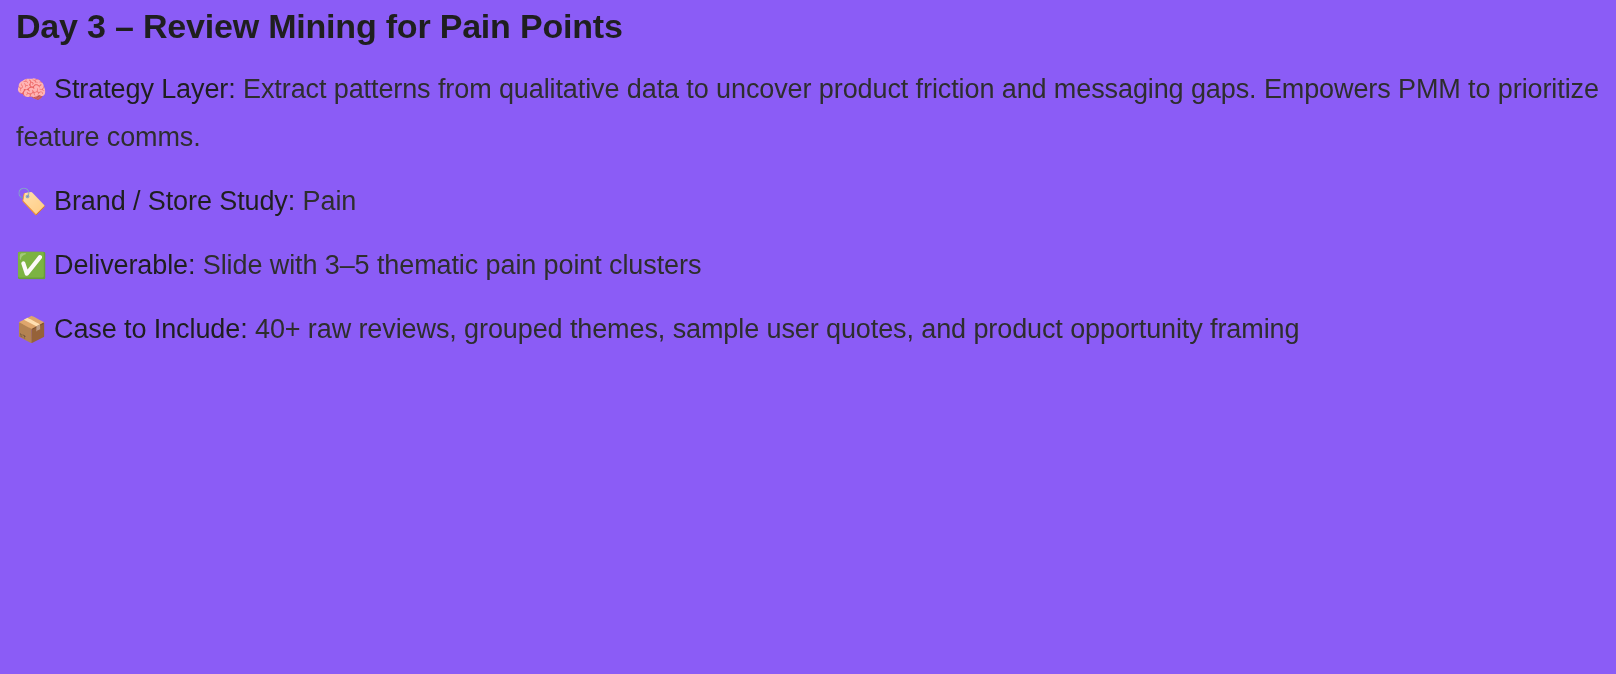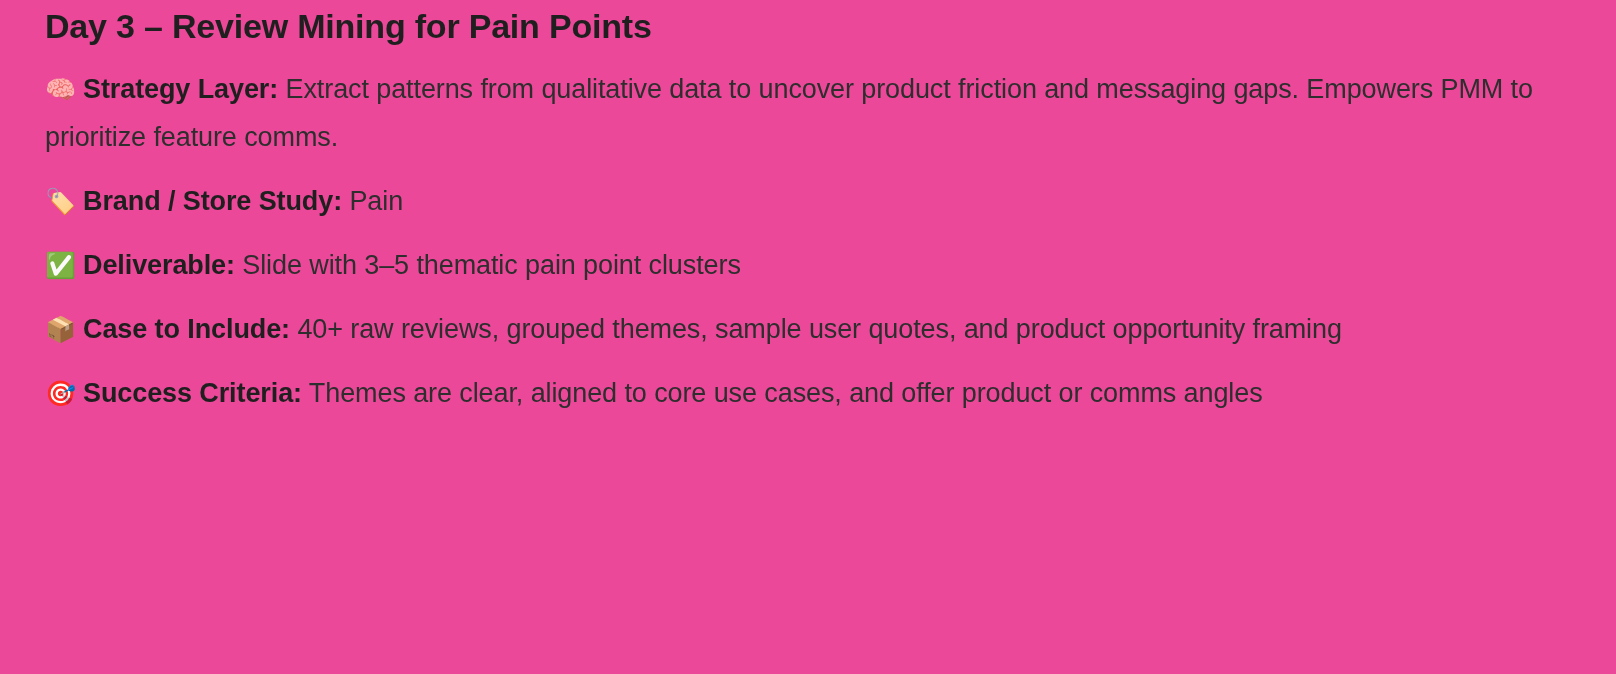--- a/index.html
+++ b/index.html
@@ -13,22 +13,22 @@
     height: 674px;
     overflow: hidden;
     font-family: "Liberation Sans", "DejaVu Sans", sans-serif;
     -webkit-font-smoothing: antialiased;
   }
 
   #page {
     box-sizing: border-box;
     width: 1616px;
     height: 674px;
-    padding: 0 10px 0 45px;
-    background: #ec4899;
+    padding: 0 10px 0 16px;
+    background: #8b5cf6;
   }
 
   
   .doc-title {
     margin: 0;
     padding: 0;
     font-size: 34px;
     line-height: 52px;
     font-weight: 700;
     letter-spacing: -0.2px;
@@ -54,21 +54,21 @@
   .block + .block { margin-top: 16px; }
 
   .blk-emoji {
     font-family: "DejaVu Sans", "Liberation Sans", sans-serif;
     font-size: 25px;
     line-height: 1;
     margin-right: 7px;
     vertical-align: baseline;
   }
   .blk-label {
-    font-weight: 700;
+    font-weight: 400;
     color: #1f1f1f;
   }
   .blk-text {
     font-weight: 400;
     color: #2e2e2e;
   }
 
   
   #block-strategy { margin-top: 13px; }
 </style>
@@ -91,19 +91,16 @@
     </p>
 
     <p class="block">
       <span class="blk-emoji">✅</span><span class="blk-label">Deliverable:</span><span class="blk-text"> Slide with 3–5 thematic pain point clusters</span>
     </p>
 
     <p class="block">
       <span class="blk-emoji">📦</span><span class="blk-label">Case to Include:</span><span class="blk-text"> 40+ raw reviews, grouped themes, sample user quotes, and product opportunity framing</span>
     </p>
 
-    <p class="block">
-      <span class="blk-emoji">🎯</span><span class="blk-label">Success Criteria:</span><span class="blk-text"> Themes are clear, aligned to core use cases, and offer product or comms angles</span>
-    </p>
 
 
   </div>
 </div>
 
 </body></html>

